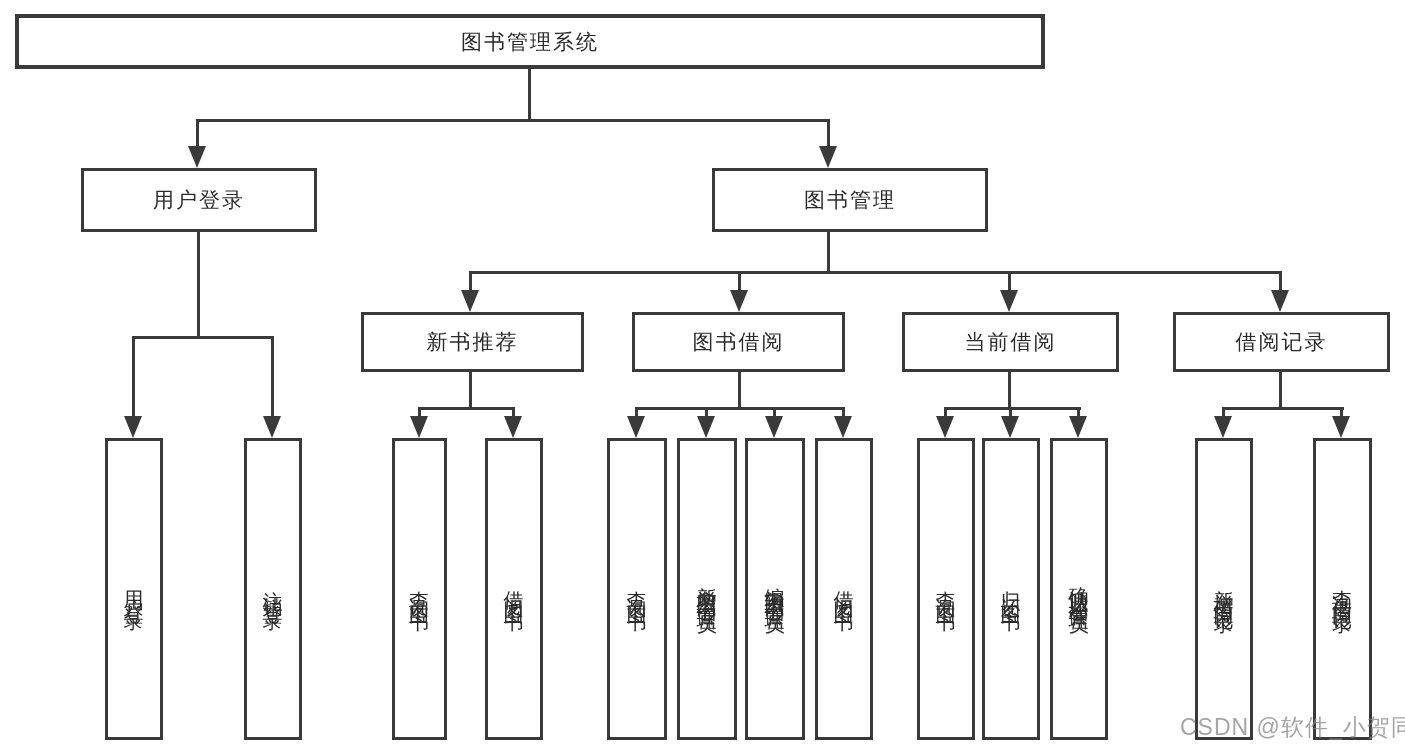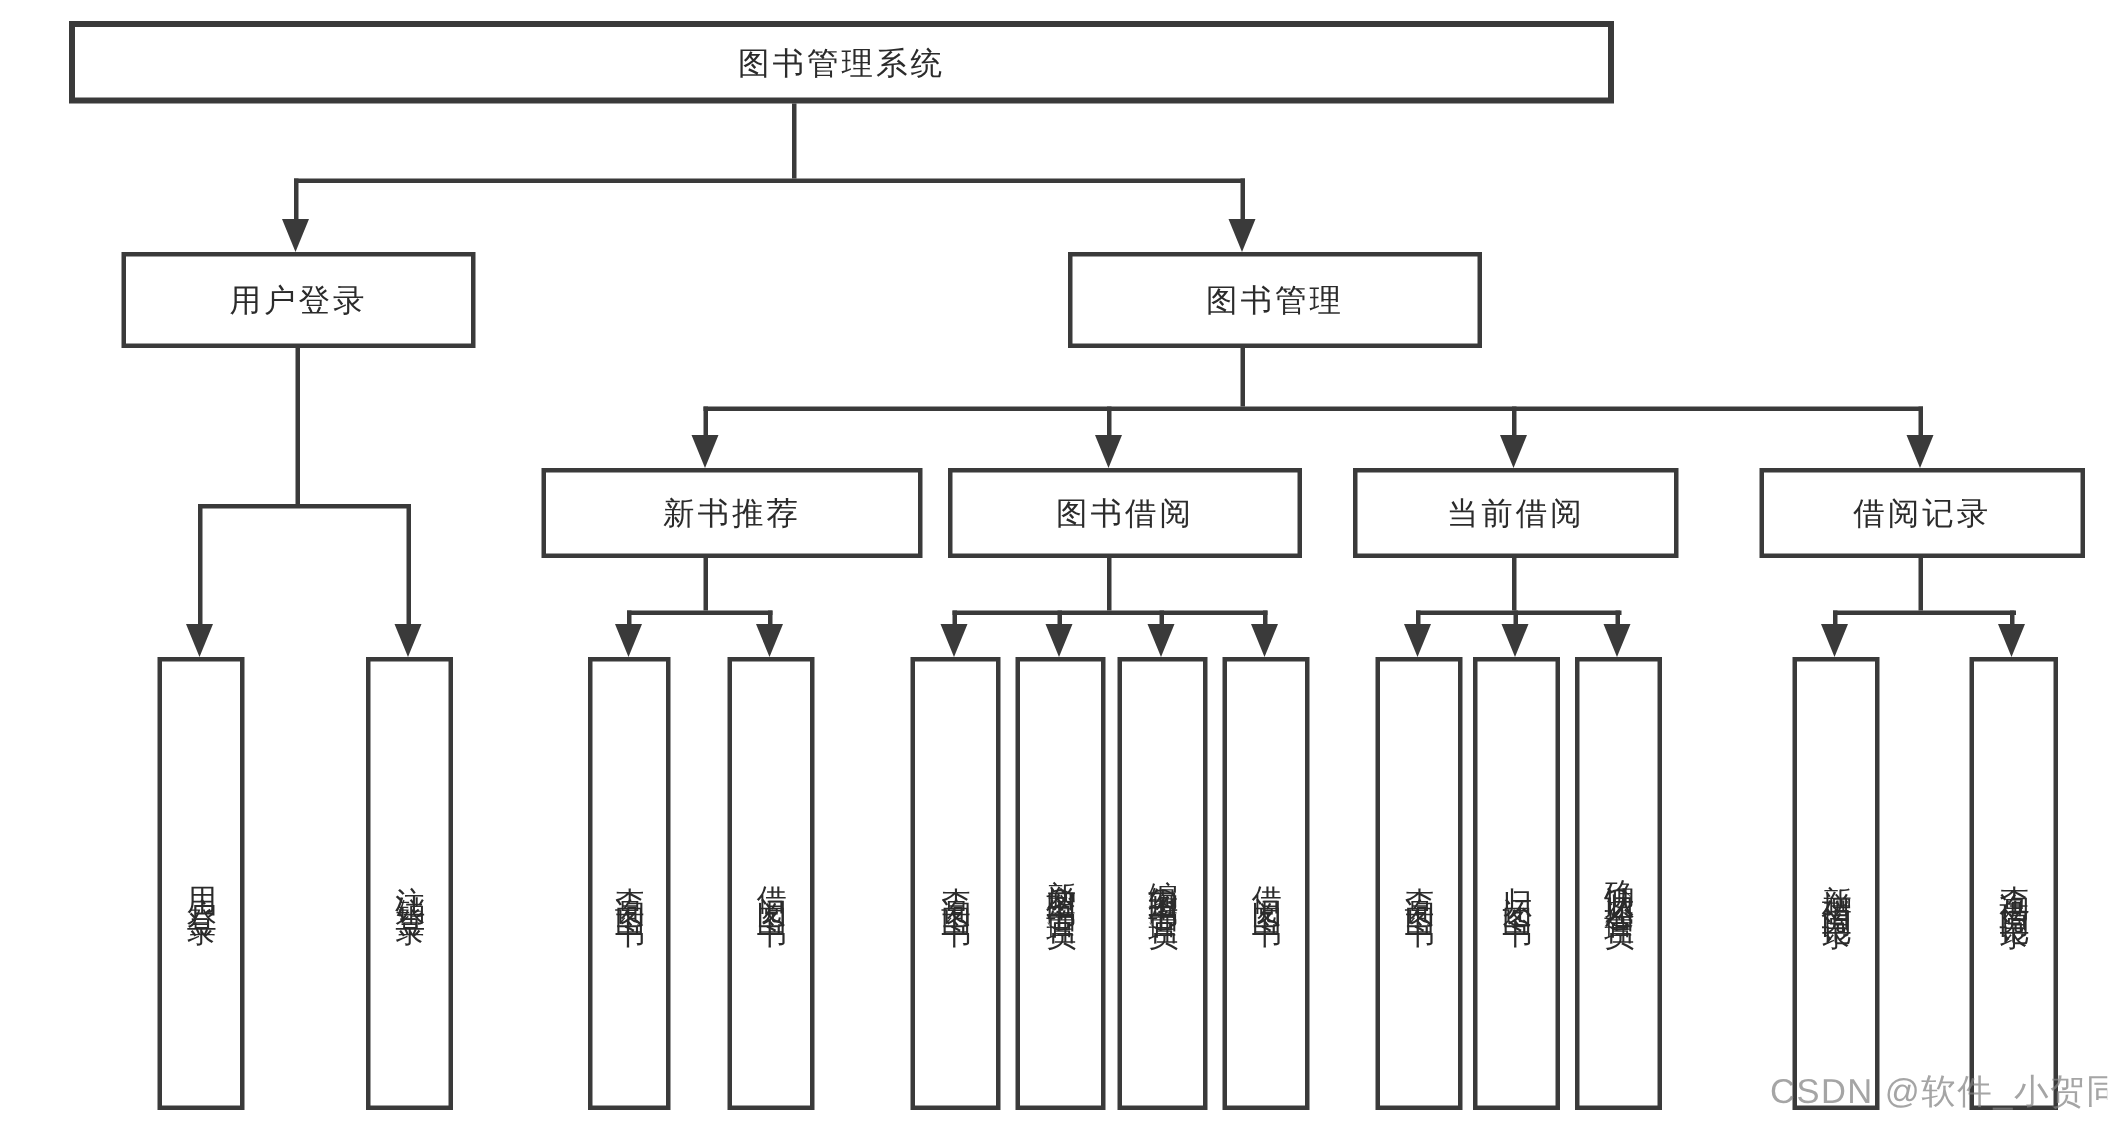--- a/index.html
+++ b/index.html
@@ -22,21 +22,21 @@
     border: 3px solid #3a3a3a;
     background: #ffffff;
     display: flex;
     align-items: center;
     justify-content: center;
     font-size: 21px;
     color: #2b2b2b;
     letter-spacing: 2px;
     white-space: nowrap;
   }
-  .box.root { border-width: 4px; margin-left: 31px; }
+  .box.root { border-width: 4px; }
   
   .vbox {
     position: absolute;
     box-sizing: border-box;
     border: 3px solid #3a3a3a;
     background: #ffffff;
     display: flex;
     align-items: center;
     justify-content: center;
   }
@@ -96,22 +96,22 @@
   <div class="drop" style="left:132px; top:336px; height:80px;"></div>
   <div class="drop" style="left:271px; top:336px; height:80px;"></div>
 
   <div class="vl" style="left:827px;  top:232px; height:39px;"></div>
   <div class="hl" style="left:469px;  top:271px; width:813px;"></div>
   <div class="drop" style="left:469px;  top:271px; height:19px;"></div>
   <div class="drop" style="left:738px;  top:271px; height:19px;"></div>
   <div class="drop" style="left:1008px; top:271px; height:19px;"></div>
   <div class="drop" style="left:1279px; top:271px; height:19px;"></div>
 
-  <div class="box" style="left:361px;  top:312px; width:254px; height:60px;">新书推荐</div>
-  <div class="box" style="left:632px;  top:312px; width:236px; height:60px;">图书借阅</div>
+  <div class="box" style="left:361px;  top:312px; width:223px; height:60px;">新书推荐</div>
+  <div class="box" style="left:632px;  top:312px; width:213px; height:60px;">图书借阅</div>
   <div class="box" style="left:1173px; top:312px; width:217px; height:60px;">借阅记录</div>
   <div class="box" style="left:902px;  top:312px; width:217px; height:60px;">当前借阅</div>
 
   <div class="vl" style="left:469px; top:372px; height:35px;"></div>
   <div class="hl" style="left:418px; top:407px; width:97px;"></div>
   <div class="drop" style="left:418px; top:407px; height:9px;"></div>
   <div class="drop" style="left:512px; top:407px; height:9px;"></div>
 
   <div class="vl" style="left:738px; top:372px; height:35px;"></div>
   <div class="hl" style="left:635px; top:407px; width:210px;"></div>

